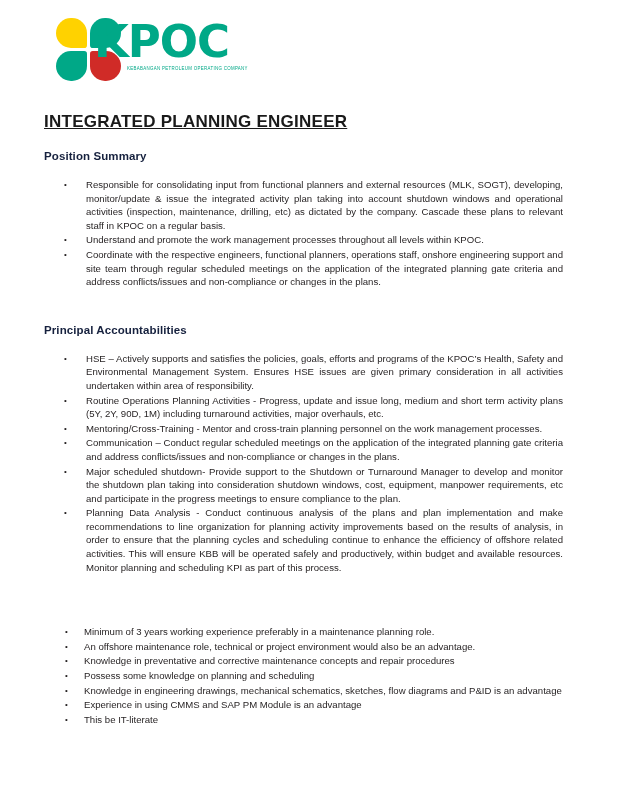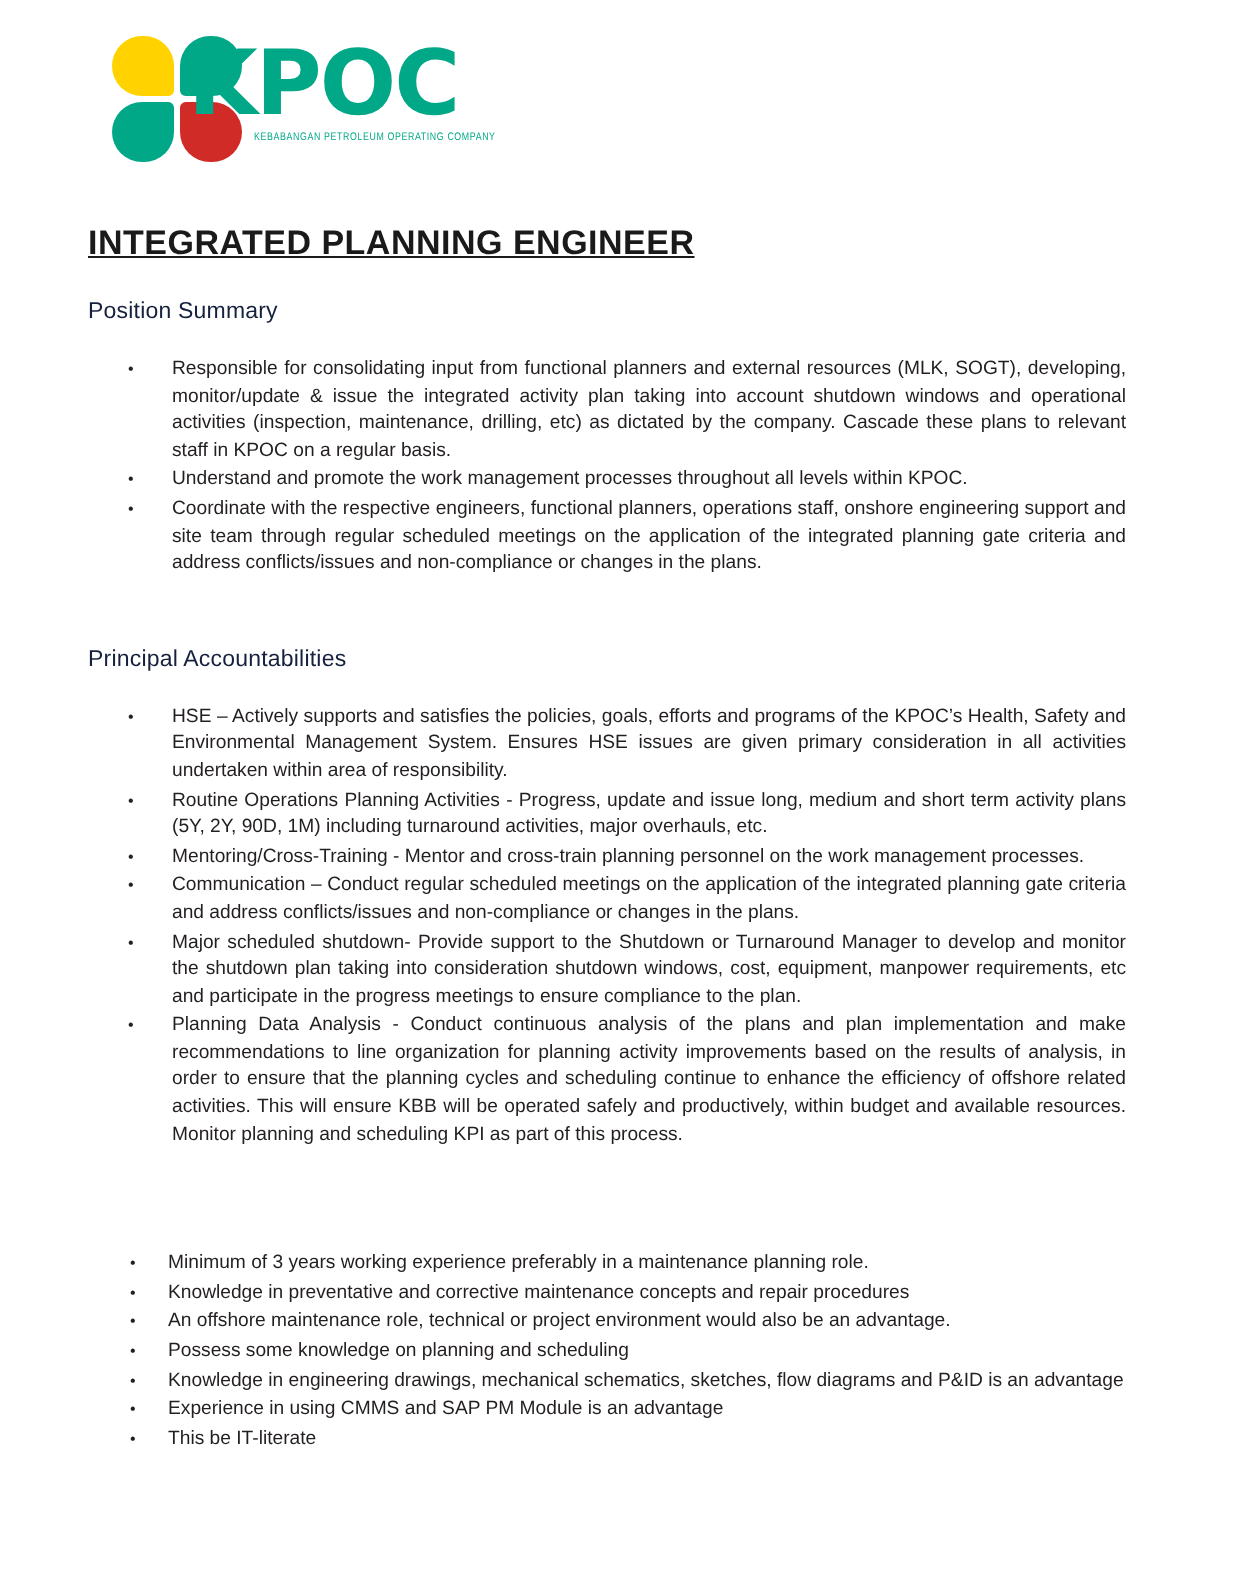--- a/index.html
+++ b/index.html
@@ -102,21 +102,21 @@
     font-weight: 700;
     color: #1a1a1a;
     text-decoration: underline;
     letter-spacing: 0.25px;
     margin: 0 0 18px 0;
     display: inline-block;
   }
 
   .section-heading {
     font-size: 11.5px;
-    font-weight: 400;
+    font-weight: 700;
     color: #16213e;
     margin: 0 0 14px 0;
     letter-spacing: 0.1px;
   }
 
   ul.bullets {
     list-style: none;
     margin: 16px;
     padding: 0;
   }
@@ -200,22 +200,22 @@
         <li>Major scheduled shutdown- Provide support to the Shutdown or Turnaround Manager to develop and monitor the shutdown plan taking into consideration shutdown windows, cost, equipment, manpower requirements, etc and participate in the progress meetings to ensure compliance to the plan.</li>
         <li>Planning Data Analysis - Conduct continuous analysis of the plans and plan implementation and make recommendations to line organization for planning activity improvements based on the results of analysis, in order to ensure that the planning cycles and scheduling continue to enhance the efficiency of offshore related activities. This will ensure KBB will be operated safely and productively, within budget and available resources. Monitor planning and scheduling KPI as part of this process.</li>
       </ul>
     </div>
 
     <div class="gap-after-accountabilities"></div>
 
     <div class="section">
       <ul class="bullets indent-b">
         <li>Minimum of 3 years working experience preferably in a maintenance planning role.</li>
+        <li>An offshore maintenance role, technical or project environment would also be an advantage.</li>
         <li>Knowledge in preventative and corrective maintenance concepts and repair procedures</li>
-        <li>An offshore maintenance role, technical or project environment would also be an advantage.</li>
         <li>Possess some knowledge on planning and scheduling</li>
         <li>Knowledge in engineering drawings, mechanical schematics, sketches, flow diagrams and P&amp;ID is an advantage</li>
         <li>Experience in using CMMS and SAP PM Module is an advantage</li>
         <li>This be IT-literate</li>
       </ul>
     </div>
 
   </div>
 </div>
 

